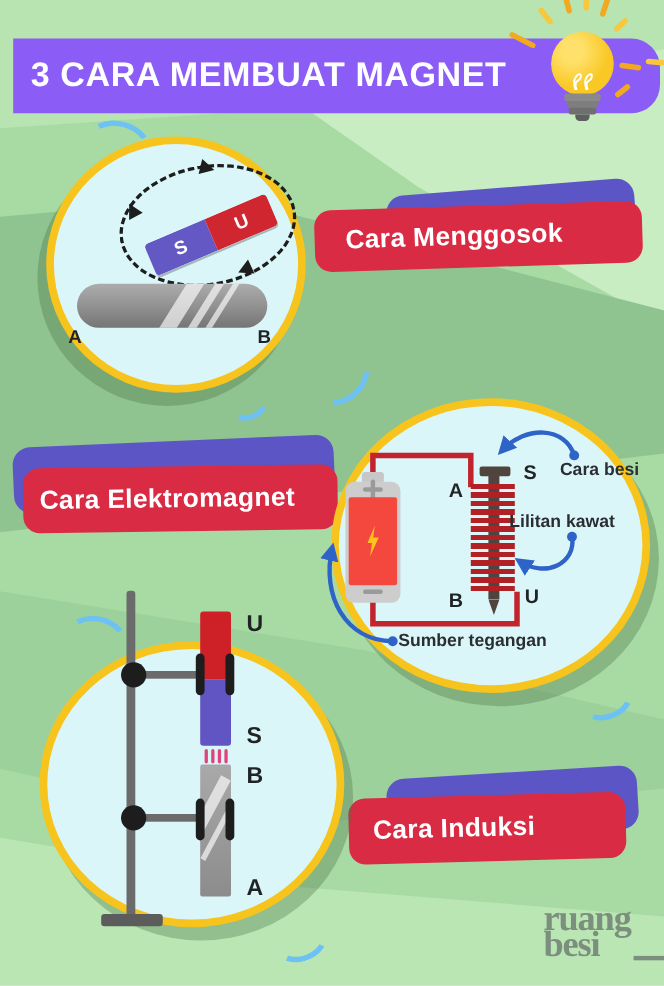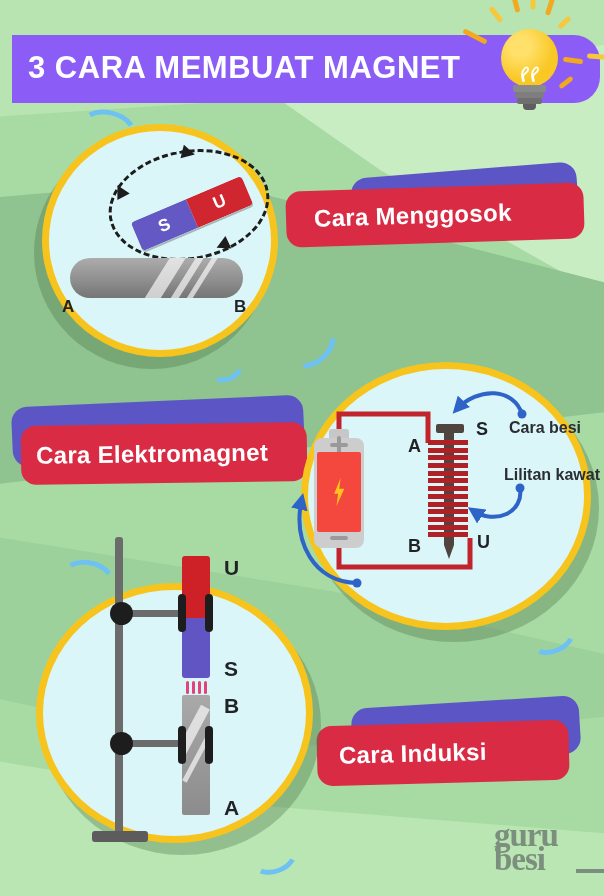--- a/index.html
+++ b/index.html
@@ -214,21 +214,22 @@
   <div class="nail-shaft"></div>
   <div class="nail-tip"></div>
   <div class="nail-head"></div>
   <div class="coil"></div>
 
   <div class="dlabel" style="left:408px;top:436px;font-size:18px;">A</div>
   <div class="dlabel" style="left:408px;top:536px;font-size:18px;">B</div>
   <div class="dlabel" style="left:476px;top:419px;font-size:18px;">S</div>
   <div class="dlabel" style="left:477px;top:532px;font-size:18px;">U</div>
   <div class="ann" style="left:509px;top:419px;">Cara besi</div>
-  <div class="ann" style="left:504px;top:466px;">Lilitan kawat</div>
+  <div class="ann" style="left:463px;top:466px;">Lilitan kawat</div>
+  <div class="ann" style="left:362px;top:574px;">Sumber tegangan</div>
 
   <div class="circle c-sh-r" style="left:36px;top:583px;width:277px;height:260px;"></div>
 
   <div class="pole"></div>
   <div class="pole-base"></div>
   <div class="arm" style="left:120px;top:610px;"></div>
   <div class="arm" style="left:120px;top:740px;"></div>
   <div class="knob" style="left:110px;top:602px;"></div>
   <div class="knob" style="left:110px;top:732px;"></div>
 
@@ -247,18 +248,18 @@
   <div class="iron-bar">
     <div class="shine" style="left:2px;top:8px;width:10px;height:70px;transform:rotate(28deg);"></div>
     <div class="shine" style="left:14px;top:30px;width:5px;height:60px;transform:rotate(28deg);"></div>
   </div>
   <div class="clamp" style="left:178px;top:726px;"></div>
   <div class="clamp" style="left:205px;top:726px;"></div>
   <div class="dlabel" style="left:224px;top:694px;font-size:21px;">B</div>
   <div class="dlabel" style="left:224px;top:796px;font-size:21px;">A</div>
 
   <div class="logo">
-    <div>guru</div>
+    <div>ruang</div>
     <div>besi</div>
   </div>
   <div class="logo-underline"></div>
 
 </div>
 
 </body></html>

